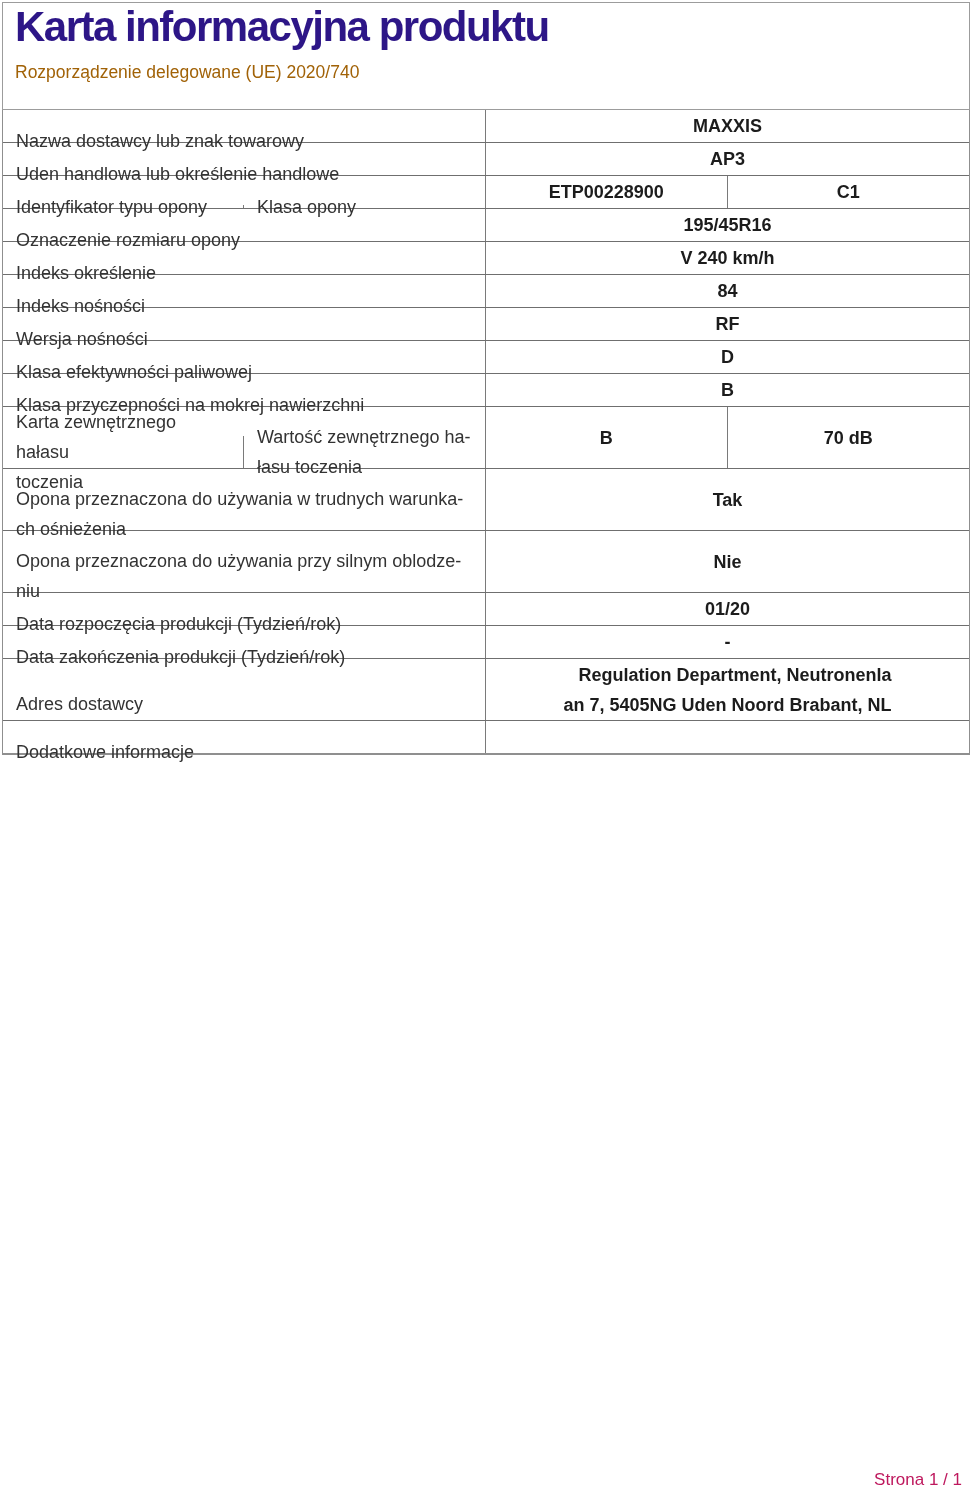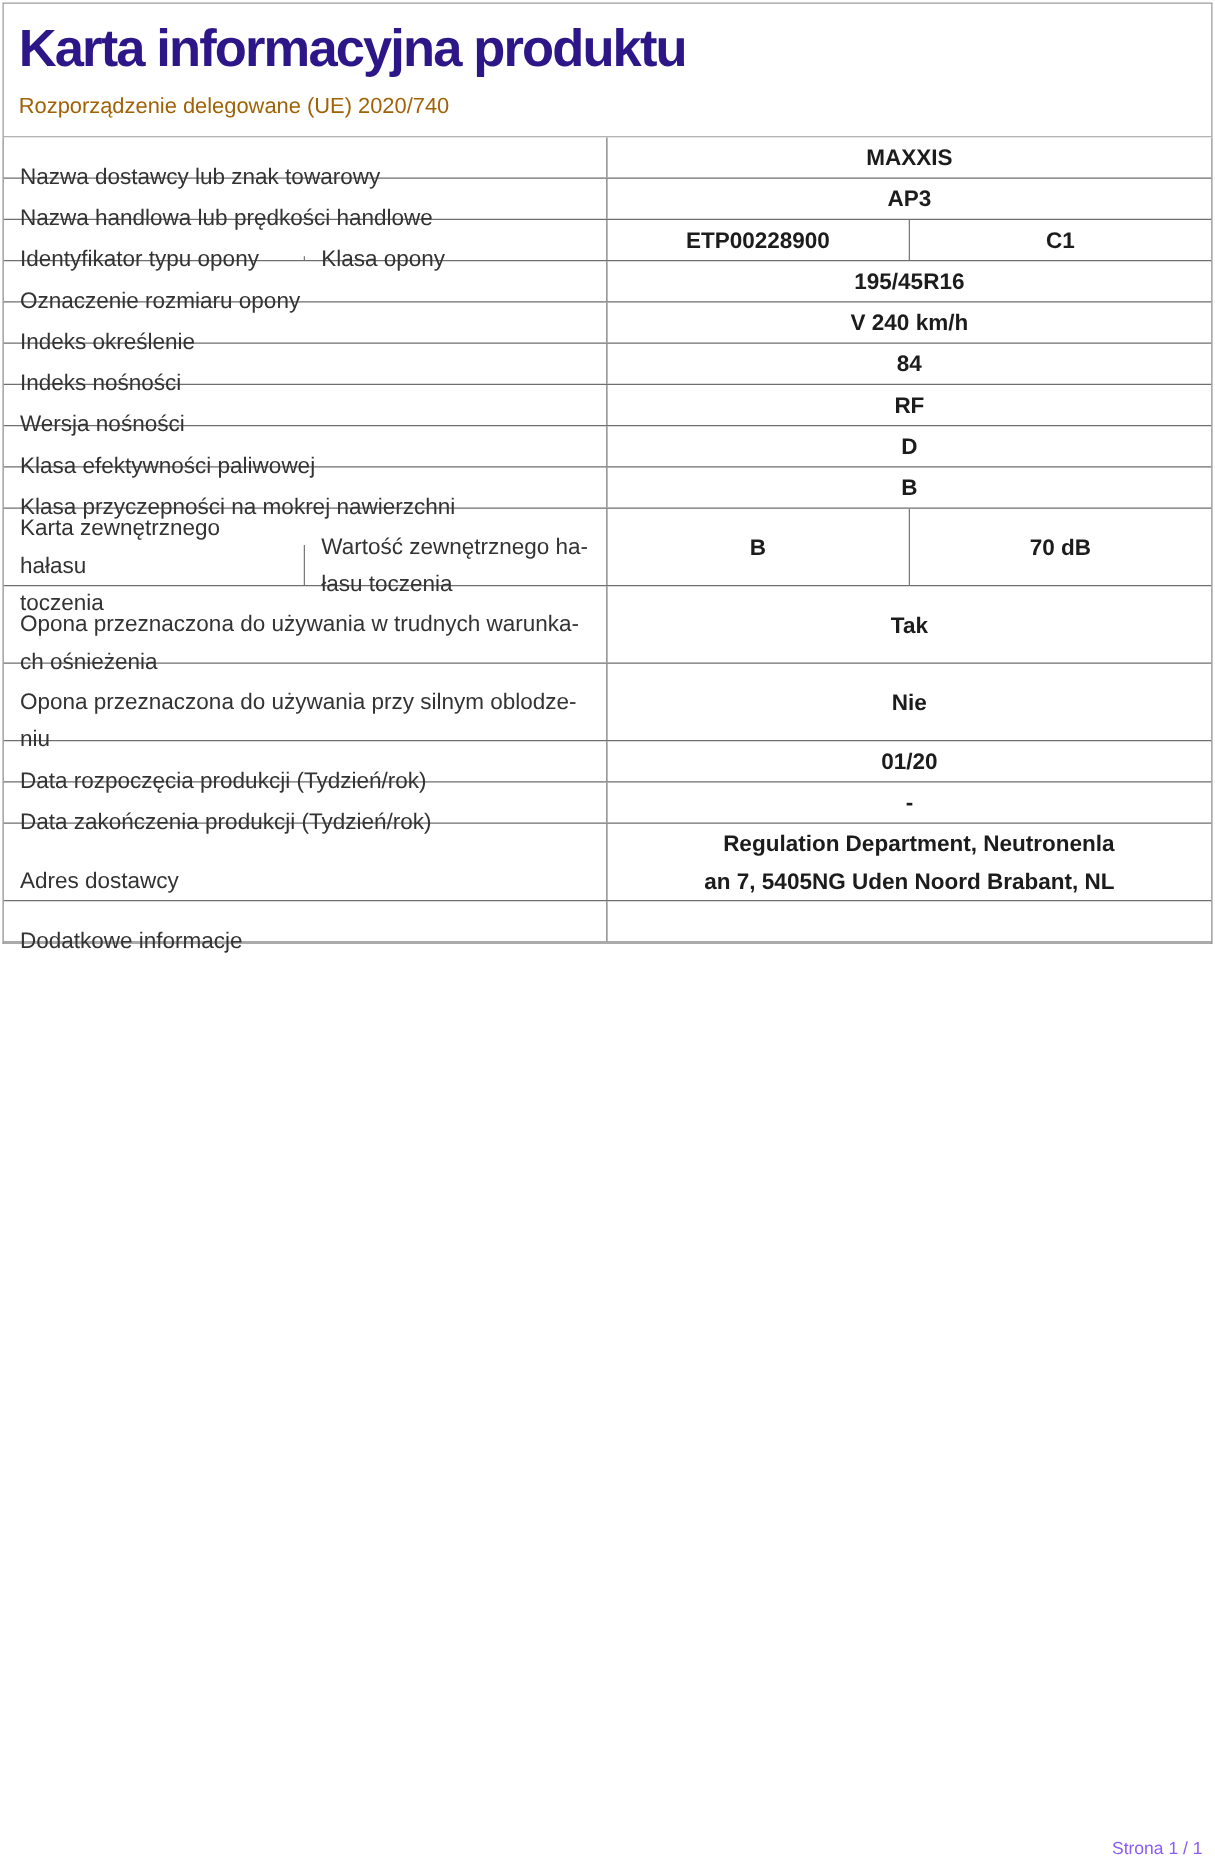--- a/index.html
+++ b/index.html
@@ -10,21 +10,21 @@
     position: relative;
     color: #333;
   }
   .page { position: relative; width: 972px; height: 1500px; overflow: hidden; }
 
   
   .header-box {
     margin: 2px 2px 0 2px;
     border: 1px solid #9c9c9c;
     height: 108px;
-    padding: 12px 12px 0 12px;
+    padding: 0 12px 0 12px;
     background: #fff;
   }
   .doc-title {
     font-size: 42px;
     font-weight: bold;
     letter-spacing: -1.5px;
     line-height: 1.12;
     color: #2d1687;
     white-space: nowrap;
   }
@@ -71,22 +71,22 @@
     padding: 0 6px;
     font-size: 18px;
     font-weight: bold;
     color: #1c1c1c;
   }
 
   .page-footer {
     position: absolute;
     right: 10px;
     top: 1470px;
-    font-size: 14px;
-    color: #8b5cf6;
+    font-size: 17px;
+    color: #be185d;
   }
 </style>
 </head>
 <body>
 
 <div class="page">
 
   <div class="header-box">
     <div class="doc-title">Karta informacyjna produktu</div>
     <div class="doc-subtitle">Rozporządzenie delegowane (UE) 2020/740</div>
@@ -98,21 +98,21 @@
       <div class="half left">
           <div class="cell label full">Nazwa dostawcy lub znak towarowy</div>
         </div>
       <div class="half right">
           <div class="cell value full">MAXXIS</div>
         </div>
     </div>
 
     <div class="row short">
       <div class="half left">
-          <div class="cell label full">Nazwa handlowa lub prędkości handlowe</div>
+          <div class="cell label full">Uden handlowa lub określenie handlowe</div>
         </div>
       <div class="half right">
           <div class="cell value full">AP3</div>
         </div>
     </div>
 
     <div class="row short">
       <div class="half left">
         <div class="cell label sub first">Identyfikator typu opony</div>
         <div class="cell label sub">Klasa opony</div>

